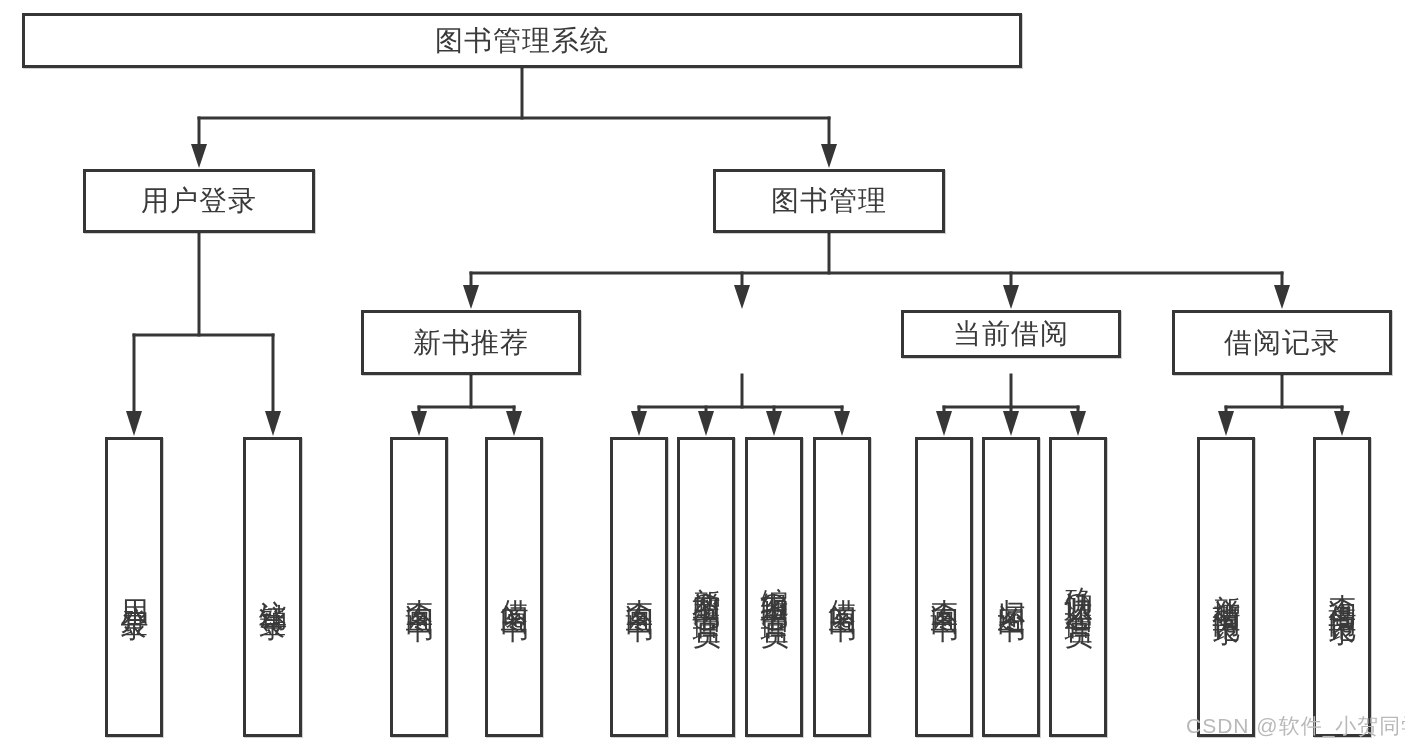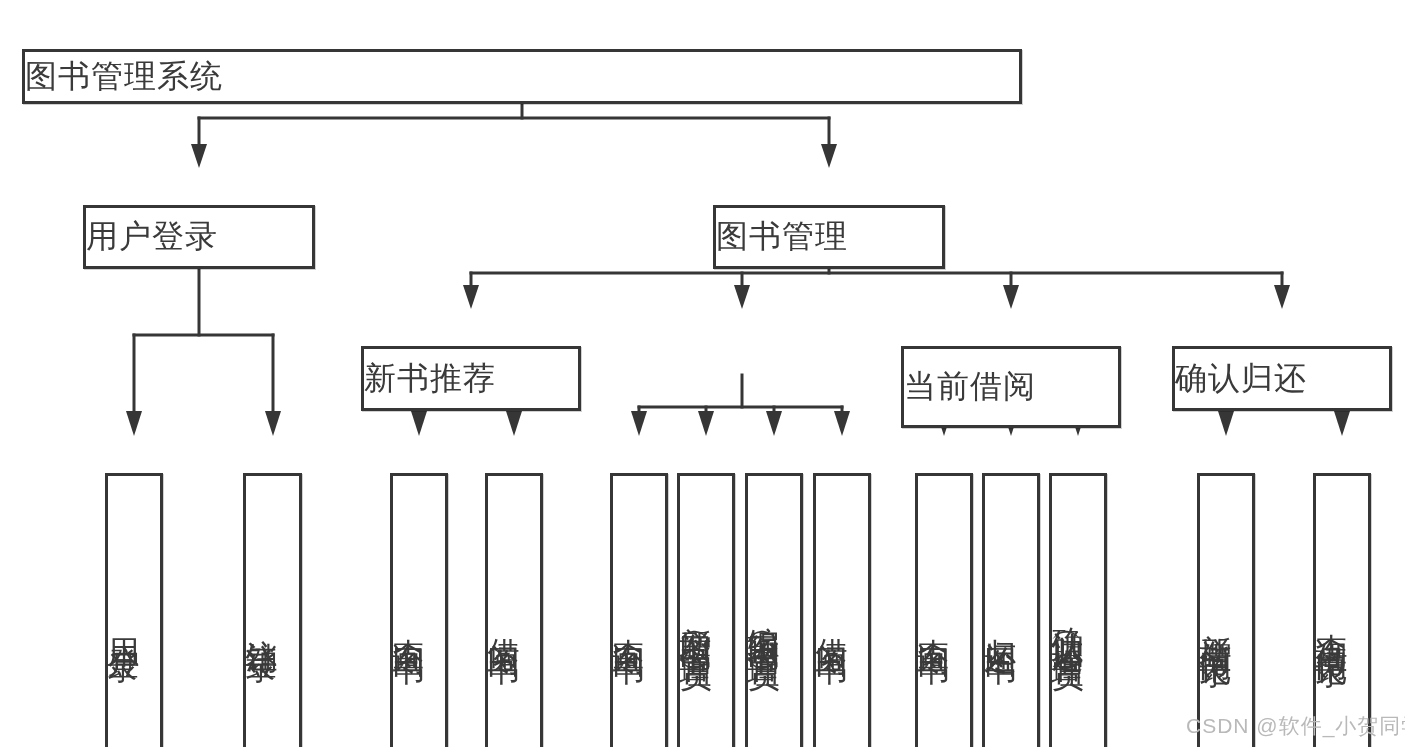--- a/index.html
+++ b/index.html
@@ -16,24 +16,24 @@
     width:1405px; height:747px;
     pointer-events:none;
   }
   .node {
     position:absolute;
     box-sizing:border-box;
     border:3px solid #363636;
     background:#ffffff;
     display:flex;
     align-items:center;
-    font-size:32px;
+    justify-content:center;
+    font-size:28px;
     letter-spacing:1px;
     box-shadow:1px 1px 0 rgba(0,0,0,0.18);
-    margin-top:36px;
   }
   .leaf span {
     writing-mode:vertical-rl;
     text-orientation:mixed;
     letter-spacing:5px;
     line-height:1;
   }
   .watermark {
     position:absolute;
     left:1186px; top:712px;
@@ -139,25 +139,25 @@
   <div class="node" style="left:83px;top:169px;width:232px;height:64px">
     <span>用户登录</span>
   </div>
   <div class="node" style="left:361px;top:310px;width:220px;height:65px">
     <span>新书推荐</span>
   </div>
 
   <div class="node" style="left:713px;top:169px;width:232px;height:64px">
     <span>图书管理</span>
   </div>
-  <div class="node" style="left:901px;top:310px;width:220px;height:82px">
+  <div class="node" style="left:901px;top:310px;width:220px;height:48px">
     <span>当前借阅</span>
   </div>
   <div class="node" style="left:1172px;top:310px;width:220px;height:65px">
-    <span>确认归还</span>
+    <span>借阅记录</span>
   </div>
 
   <div class="node leaf" style="left:105px;top:437px;width:58px;height:300px">
     <span>用户登录</span>
   </div>
   <div class="node leaf" style="left:243px;top:437px;width:59px;height:300px">
     <span>注销登录</span>
   </div>
 
   <div class="node leaf" style="left:390px;top:437px;width:58px;height:300px">

